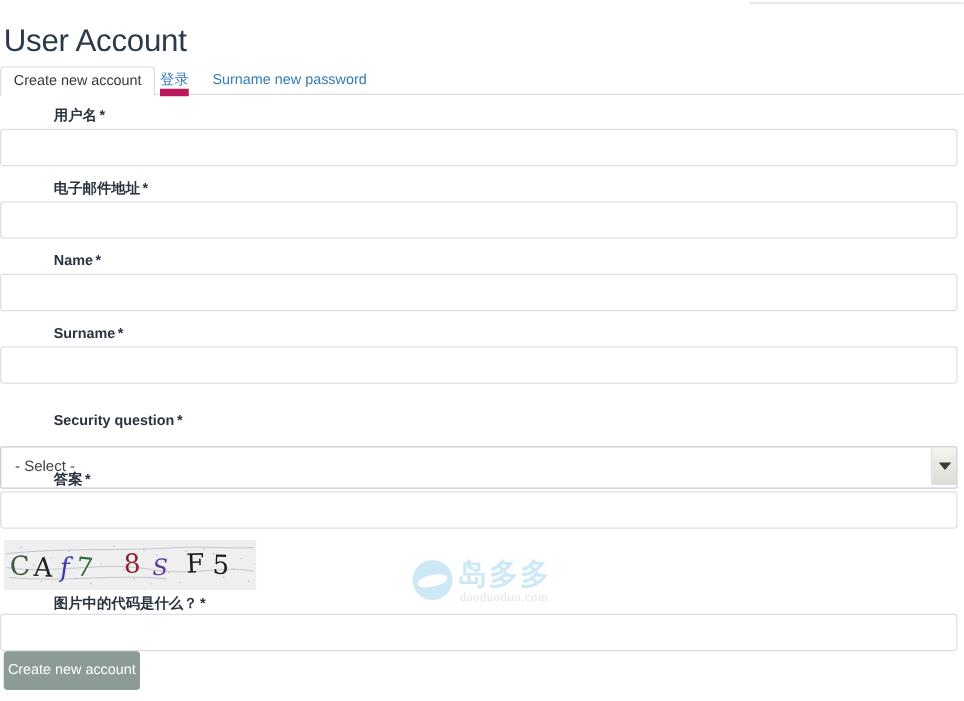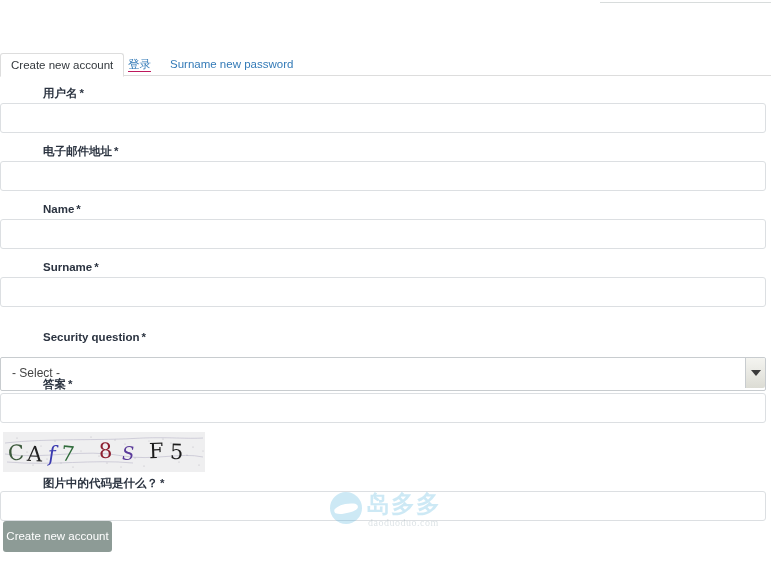--- a/index.html
+++ b/index.html
@@ -67,21 +67,21 @@
     color: #33383d;
     background: #ffffff;
     border: 1px solid #dddddd;
     border-bottom: 1px solid #ffffff;
     border-radius: 3px 3px 0 0;
     left: 0px;
     top: 0px;
     height: 24px;
   }
   .tab.t-login { left: 118px; }
-  .tab.t-login span { border-bottom: 1px solid #be185d; padding-bottom: 1px; }
+  .tab.t-login span { border-bottom: 6px solid #be185d; padding-bottom: 1px; }
   .tab.t-reqpass { left: 160px; }
 
   
   .field-label {
     position: absolute;
     left: 3px;
     font-size: 11.5px;
     font-weight: bold;
     color: #2b3340;
     white-space: nowrap;
@@ -181,21 +181,21 @@
     cursor: pointer;
     text-align: center;
     line-height: 31px;
     padding: 0;
   }
 
   
   .watermark {
     position: absolute;
     left: 330px;
-    top: 490px;
+    top: 446px;
     width: 140px;
     height: 42px;
     opacity: 0.30;
     pointer-events: none;
   }
   .wm-logo {
     position: absolute; left: 0; top: 2px;
     width: 32px; height: 32px;
     border-radius: 50%;
     background: #5bb7e0;
@@ -222,20 +222,21 @@
     font-family: Liberation Serif, serif;
   }
 </style>
 </head>
 <body>
 
 <div id="page">
 
   <div class="top-rule"></div>
 
+  <h1 class="page-title">User Account</h1>
 
   <div class="tabs">
     <a class="tab active">
       <span>Create new account</span>
     </a>
     <a class="tab t-login">
       <span>登录</span>
     </a>
     <a class="tab t-reqpass">
       <span>Surname new password</span>

